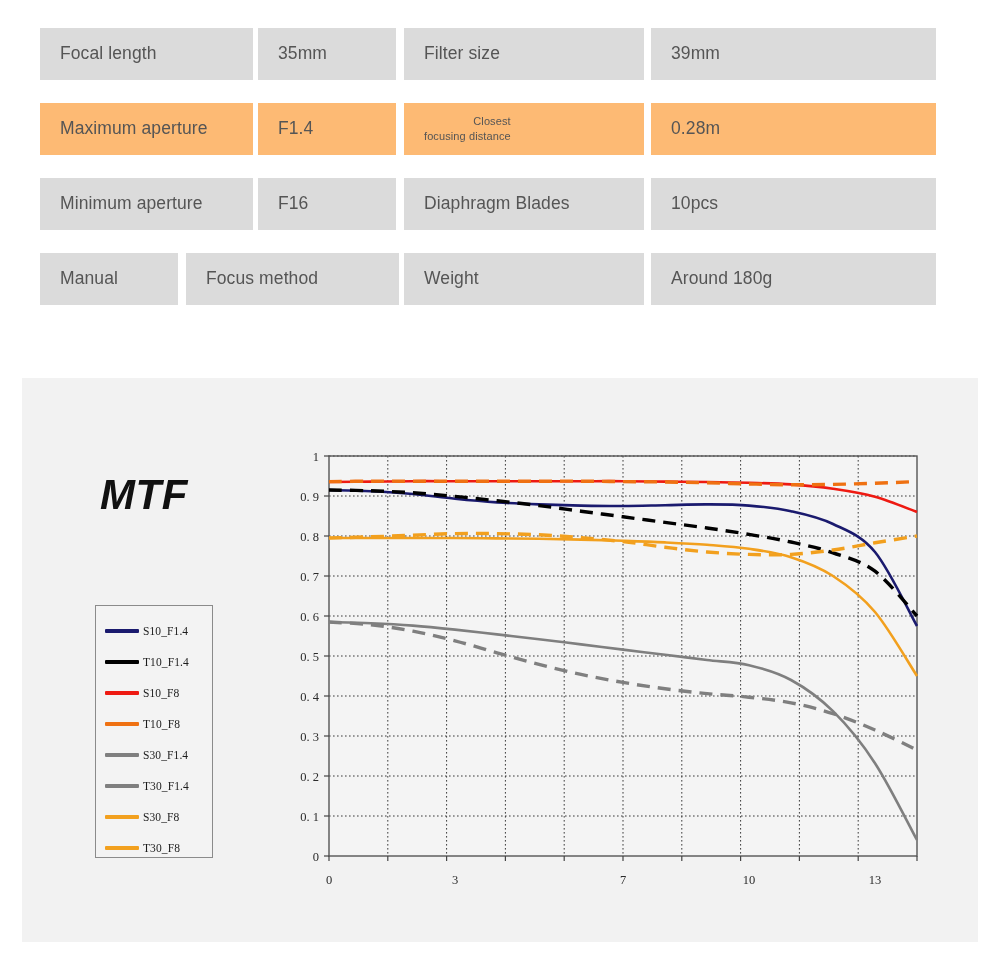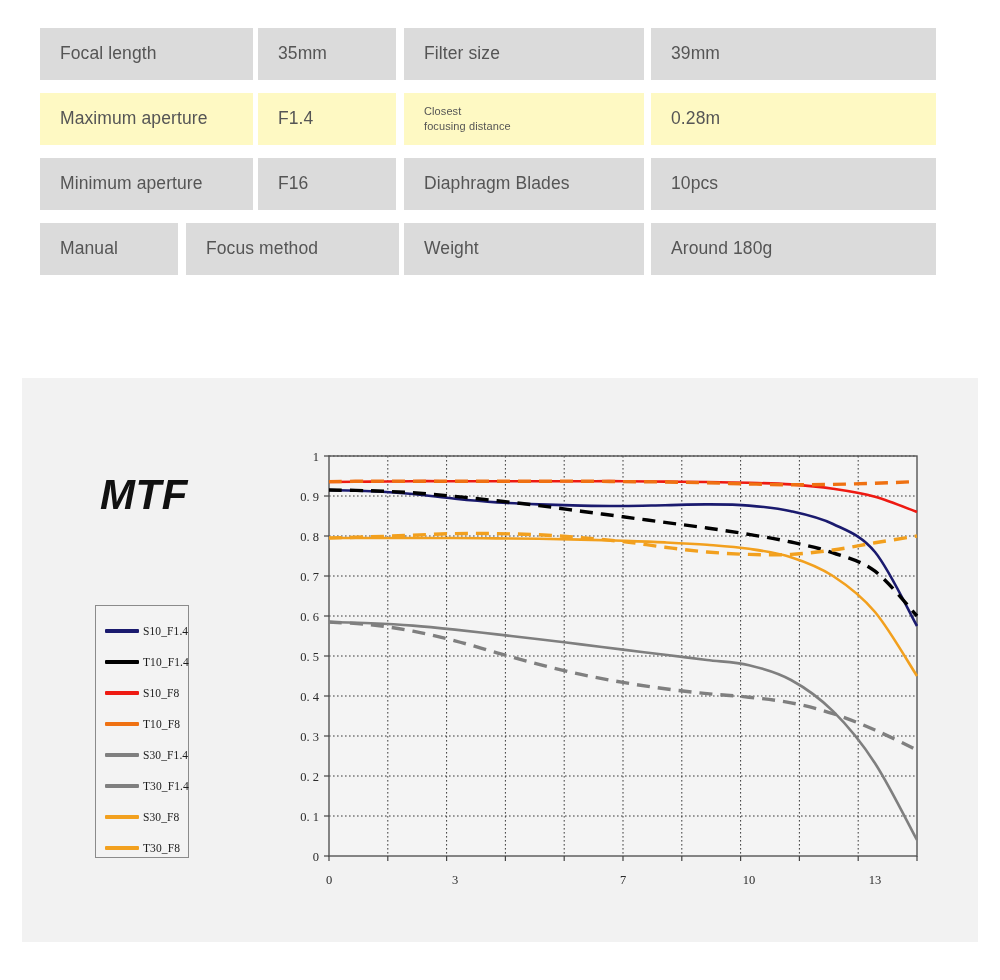--- a/index.html
+++ b/index.html
@@ -19,42 +19,42 @@
   
   #spec-table {
     position: absolute;
     left: 40px;
     top: 28px;
     width: 920px;
   }
   .spec-row {
     display: flex;
     width: 100%;
-    margin-bottom: 13px;
+    margin-bottom: 23px;
     border-radius: 21px;
   }
   .spec-cell {
     display: flex;
     align-items: center;
     box-sizing: border-box;
     min-height: 52px;
     padding: 6px 20px;
     font-size: 17.5px;
     font-weight: 400;
     letter-spacing: 0.1px;
     color: #555555;
     line-height: 1.25;
   }
   .spec-cell.c1 { width: 213px; margin-right: 5px; }
   .spec-cell.c2 { width: 138px; margin-right: 8px; }
   .spec-cell.c3 { width: 240px; margin-right: 7px; }
   .spec-cell.c4 { width: 285px; }
 
   .spec-row.dark  .spec-cell { background: #dbdbdb; }
-  .spec-row.light .spec-cell { background: #fef9c3; }
+  .spec-row.light .spec-cell { background: #fdba74; text-align: right; }
 
   .spec-cell .small { font-size: 11px; line-height: 1.35; }
   .spec-cell .med   { font-size: 16px; }
 
   
   #mtf-panel {
     position: absolute;
     left: 22px;
     top: 378px;
     width: 956px;
@@ -71,21 +71,21 @@
     letter-spacing: 0.5px;
     font-family: "Liberation Sans", sans-serif;
     font-style: italic;
   }
 
   
   #mtf-legend {
     position: absolute;
     left: 73px;
     top: 227px;
-    width: 94px;
+    width: 118px;
     height: 253px;
     background: #f3f3f3;
     border: 1px solid #8b8b8b;
     box-sizing: border-box;
     padding: 9px 0 0 0;
   }
   .legend-item {
     display: flex;
     align-items: center;
     height: 31px;

